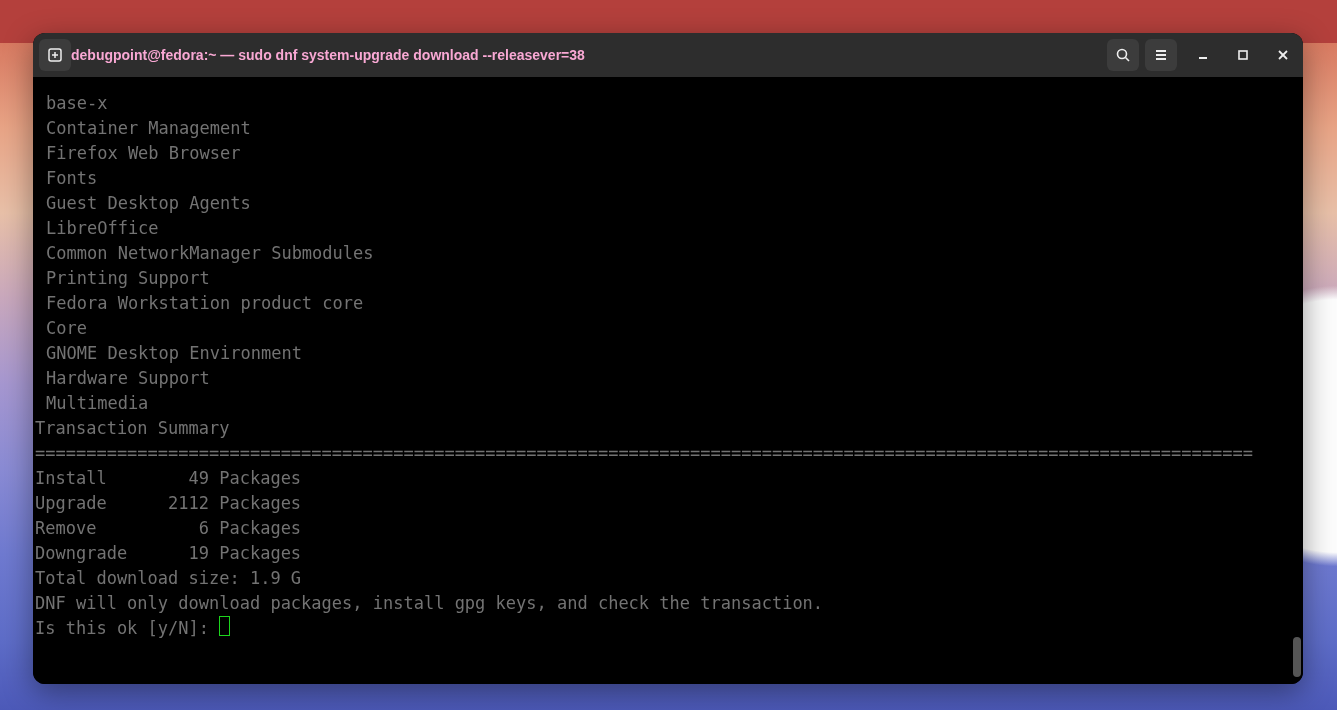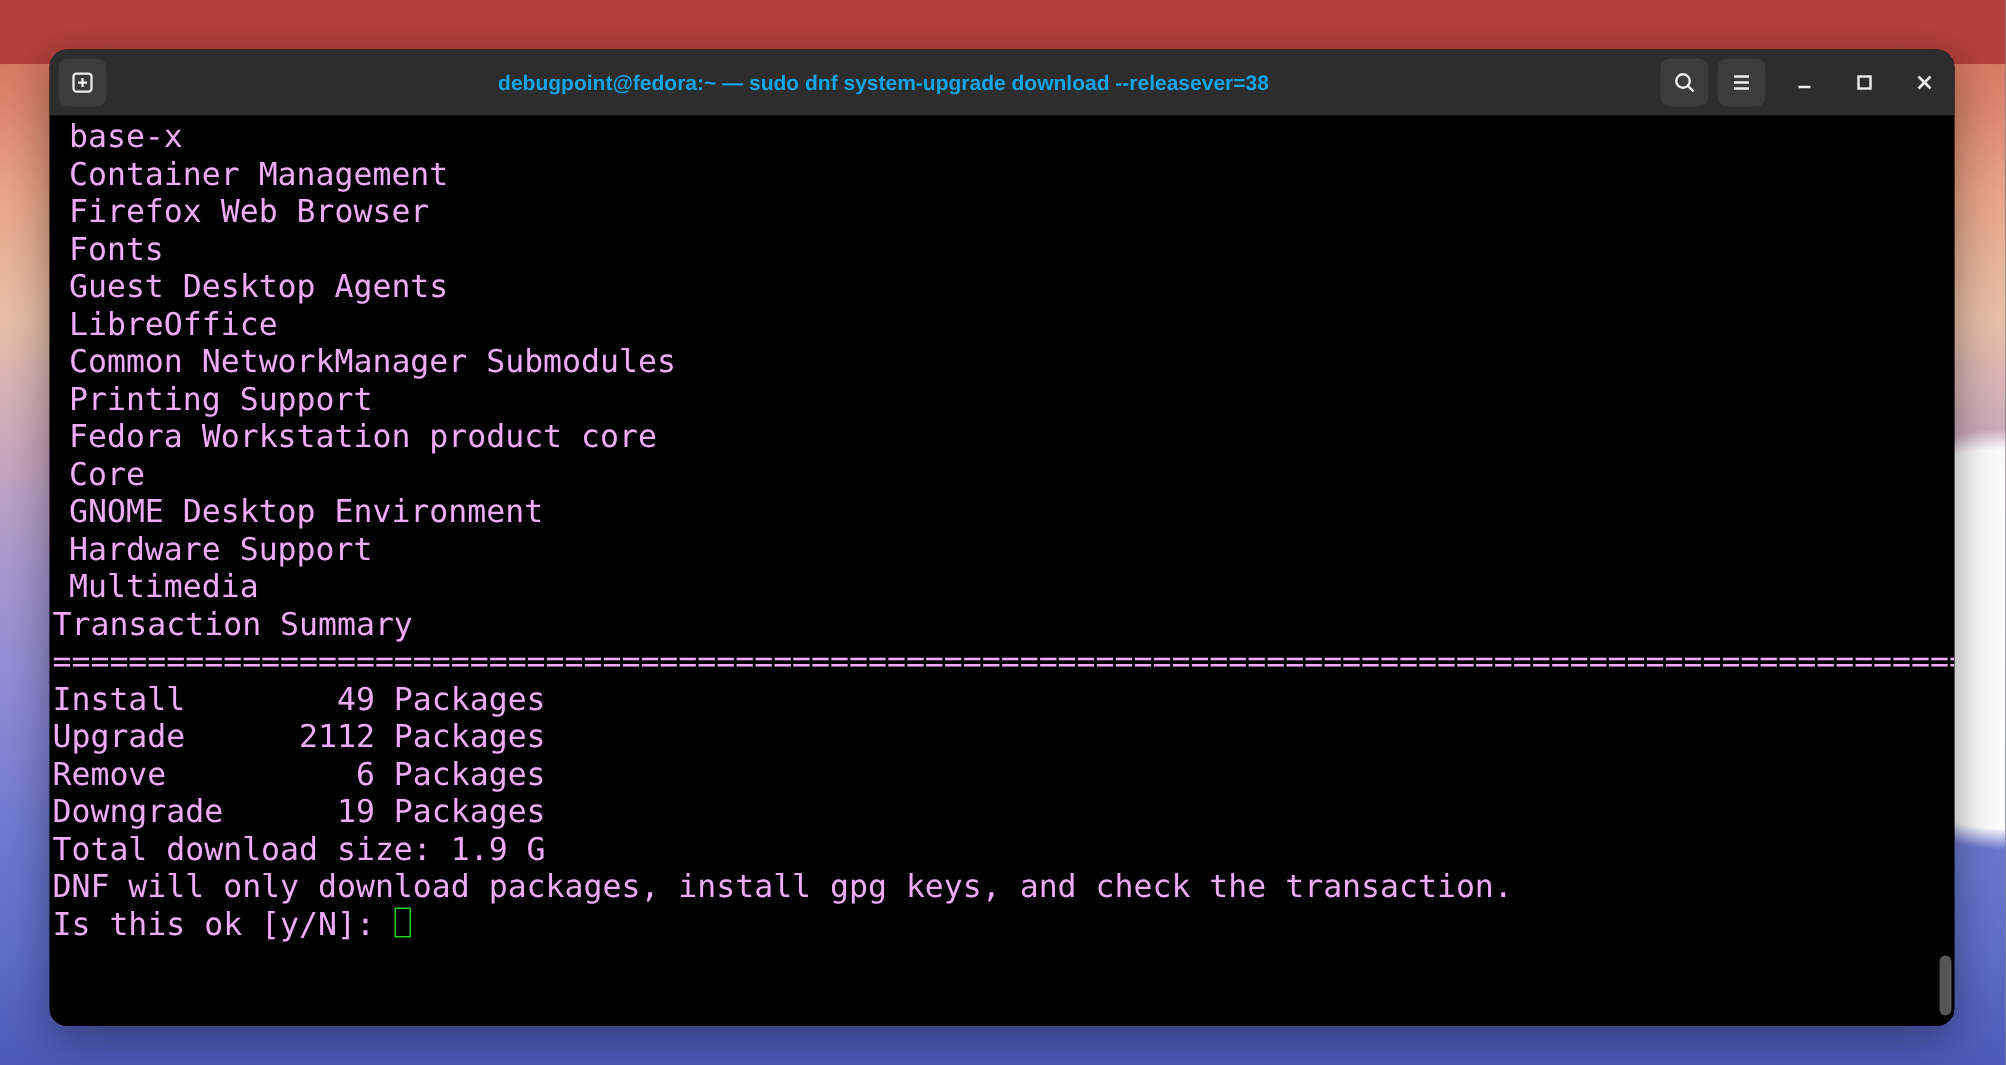--- a/index.html
+++ b/index.html
@@ -52,24 +52,23 @@
     justify-content: space-between;
     padding: 0 6px;
     flex-shrink: 0;
   }
   .titlebar-left, .titlebar-right {
     display: flex;
     align-items: center;
     gap: 6px;
   }
   .titlebar-title {
-    color: #0ea5e9;
+    color: #f9a8d4;
     font-size: 14px;
     font-weight: bold;
-    text-align: center;
     flex: 1;
     white-space: nowrap;
     overflow: hidden;
   }
   .tb-btn {
     width: 32px;
     height: 32px;
     border-radius: 6px;
     background: #3c3c3c;
     display: flex;
@@ -88,25 +87,25 @@
   }
   .terminal-area {
     position: relative;
     flex: 1;
     display: flex;
     overflow: hidden;
   }
   .terminal {
     flex: 1;
     background: #000;
-    color: #f0abfc;
+    color: #737373;
     font-family: "DejaVu Sans Mono", "Liberation Mono", monospace;
-    font-size: 21px;
+    font-size: 17px;
     line-height: 25px;
-    padding: 2px 2px 2px 2px;
+    padding: 14px 2px 2px 2px;
     white-space: pre;
     overflow: hidden;
   }
   .line { white-space: pre; }
   .indent { padding-left: 11px; }
   .cursor {
     display: inline-block;
     width: 11px;
     height: 20px;
     border: 1.5px solid #1dd41d;

